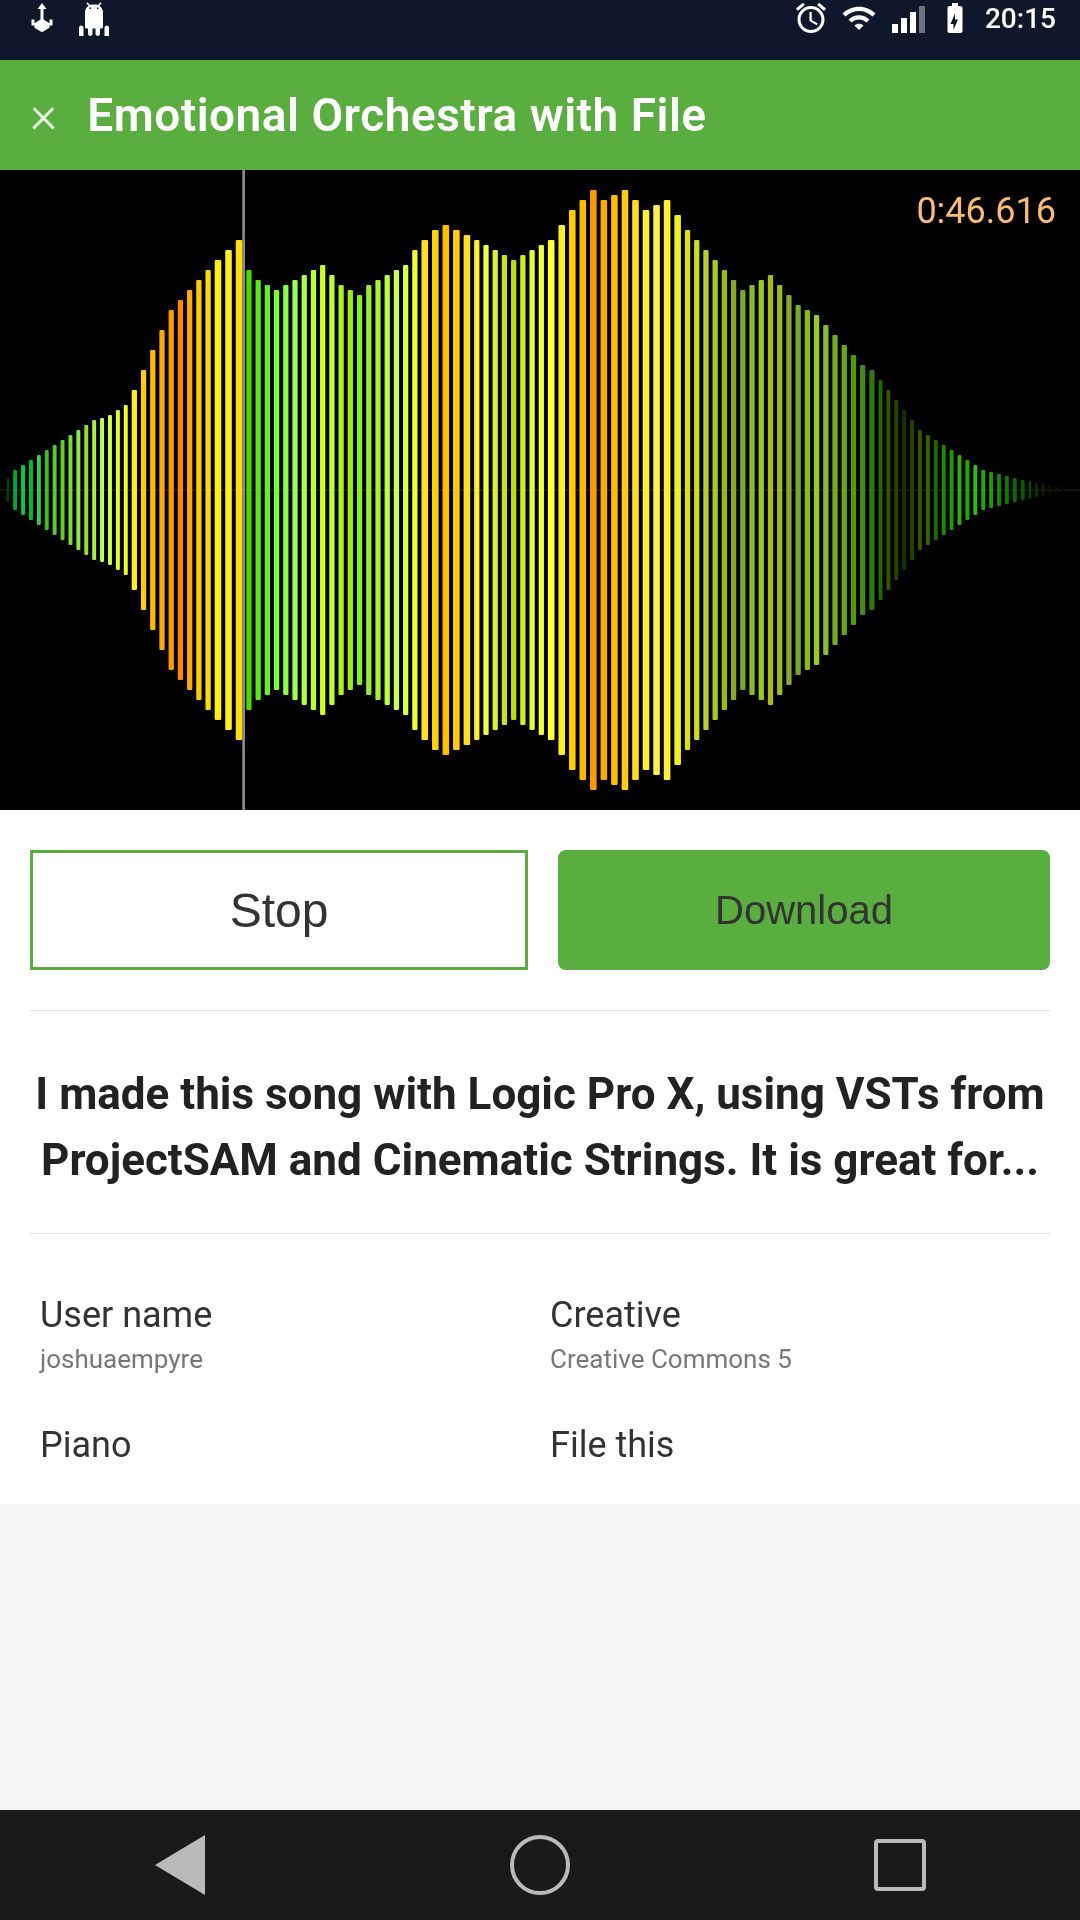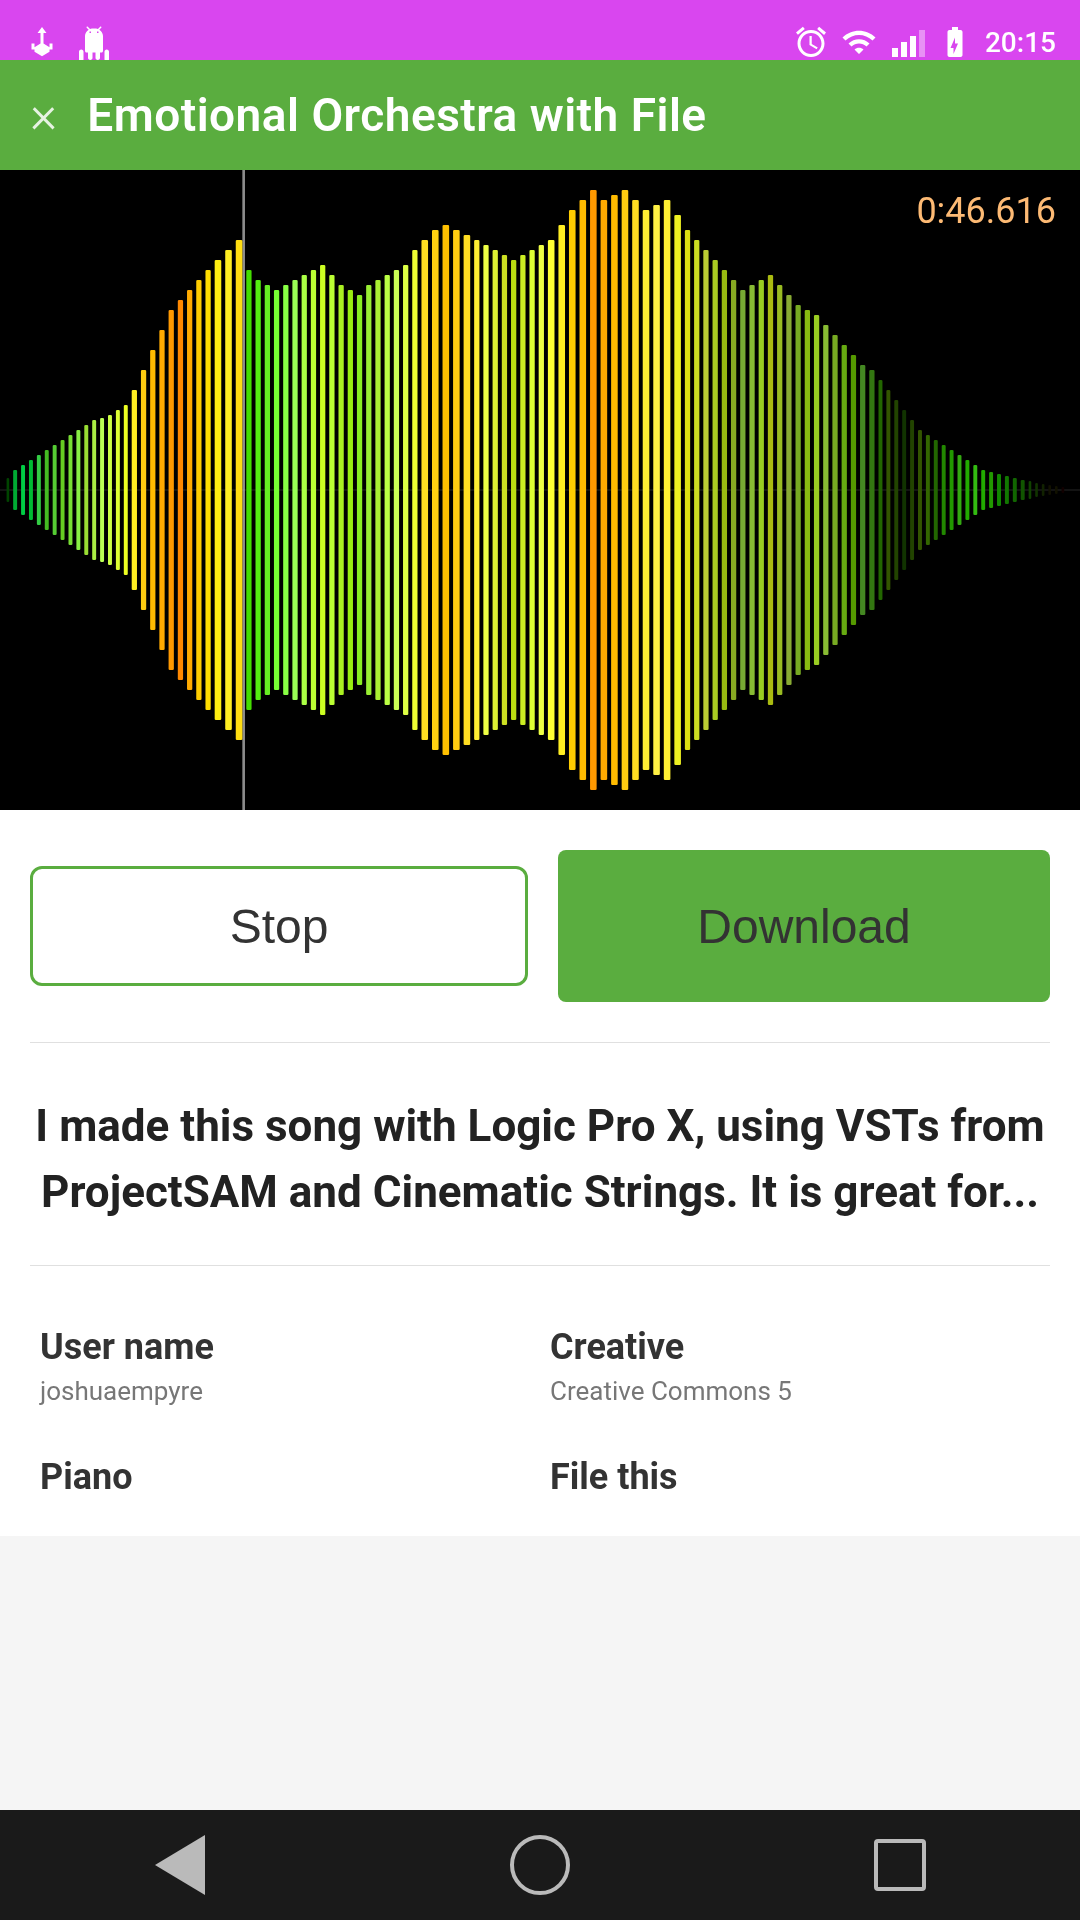--- a/index.html
+++ b/index.html
@@ -10,23 +10,23 @@
       min-height: 1920px;
       background: #f5f5f5;
       font-family: 'Roboto', Arial, sans-serif;
       overflow-x: hidden;
     }
 
     
     .status-bar {
       width: 100%;
       height: 60px;
-      background: #d946ef;
-      display: flex;
-      align-items: flex-end;
+      background: #0f172a;
+      display: flex;
+      align-items: flex-start;
       justify-content: space-between;
       padding: 0 24px;
       gap: 12px;
     }
     .status-bar-left {
       display: flex;
       align-items: center;
       gap: 16px;
     }
     .status-bar-right {
@@ -102,36 +102,36 @@
       display: flex;
       padding: 40px 30px;
       gap: 30px;
       align-items: center;
     }
     .btn-stop {
       flex: 1;
       height: 120px;
       background: white;
       border: 3px solid #5aad3f;
-      border-radius: 12px;
+      border-radius: 0;
       font-size: 48px;
       font-weight: 400;
       color: #333;
       cursor: pointer;
       display: flex;
       align-items: center;
       justify-content: center;
     }
     .btn-download {
       flex: 1;
-      height: 152px;
+      height: 120px;
       background: #5aad3f;
       border: none;
       border-radius: 8px;
-      font-size: 48px;
+      font-size: 40px;
       font-weight: 400;
       color: #333;
       cursor: pointer;
       display: flex;
       align-items: center;
       justify-content: center;
     }
 
     .divider {
       height: 1px;
@@ -160,21 +160,21 @@
       display: grid;
       grid-template-columns: 1fr 1fr;
       padding: 40px 30px 0;
       gap: 0;
     }
     .meta-cell {
       padding: 20px 10px 30px 10px;
     }
     .meta-label {
       font-size: 36px;
-      font-weight: 700;
+      font-weight: 400;
       color: #333;
       margin-bottom: 8px;
     }
     .meta-value {
       font-size: 26px;
       color: #777;
     }
 
     
     .nav-bar {

